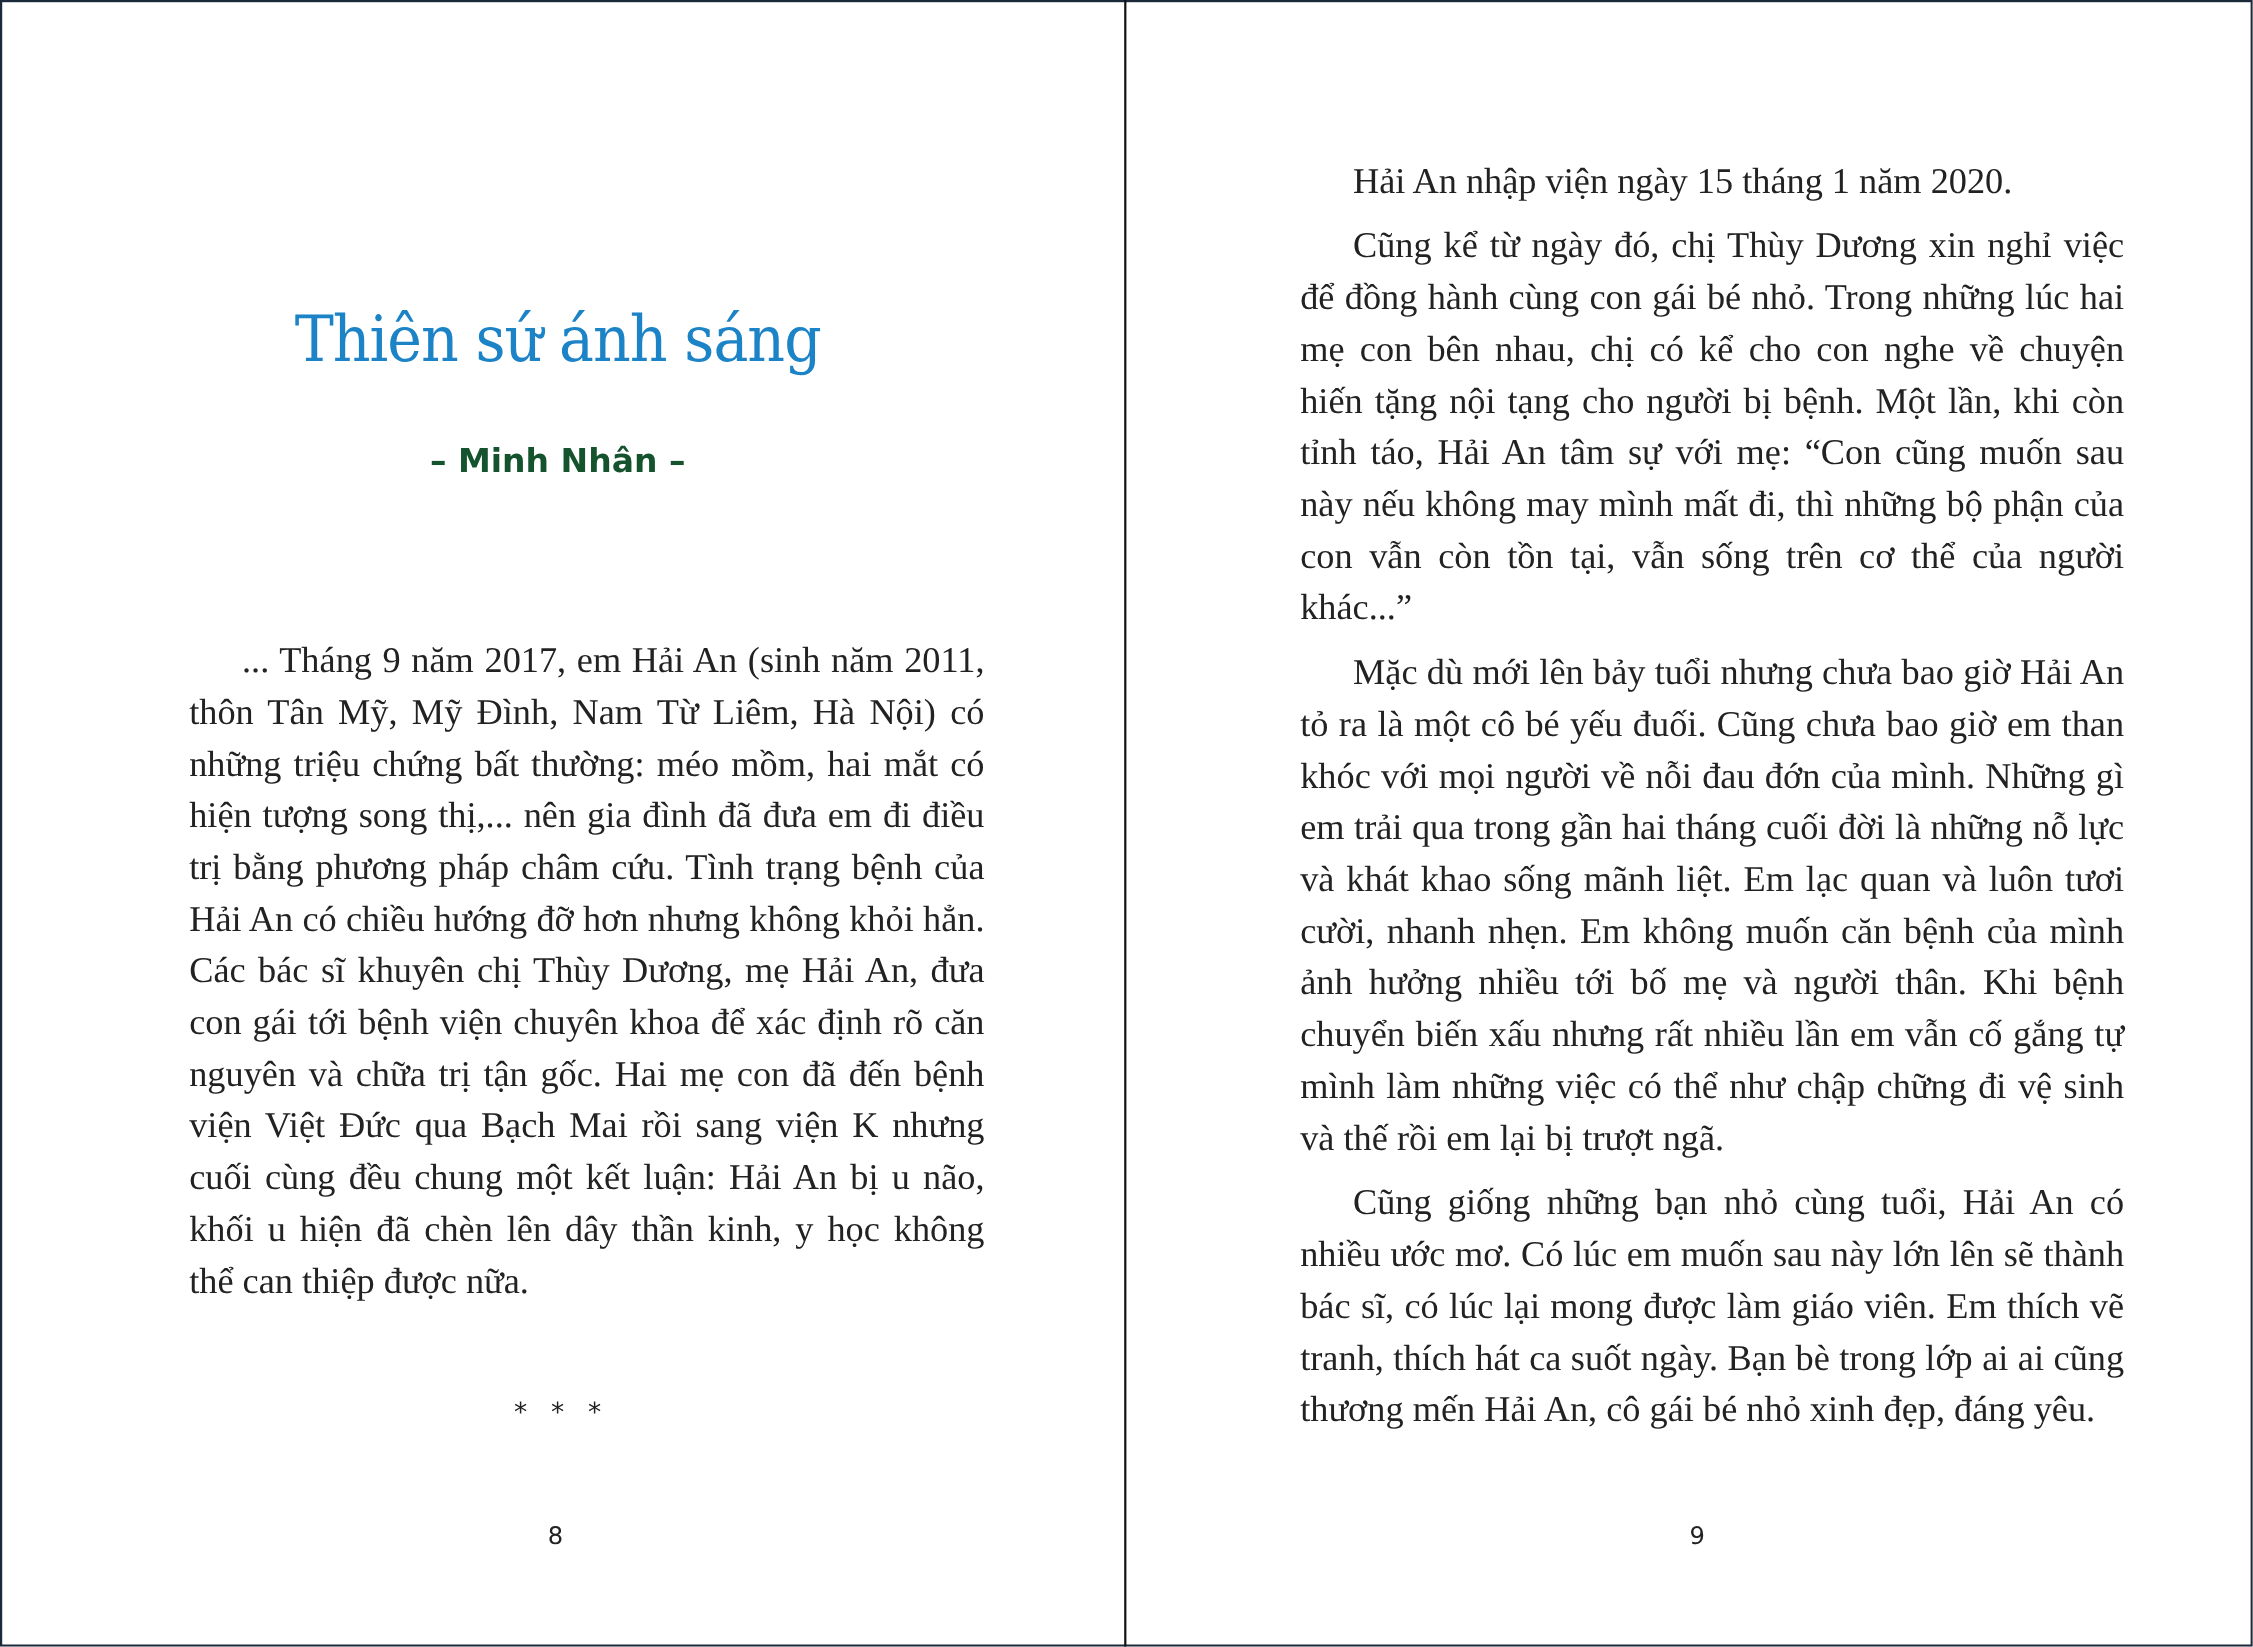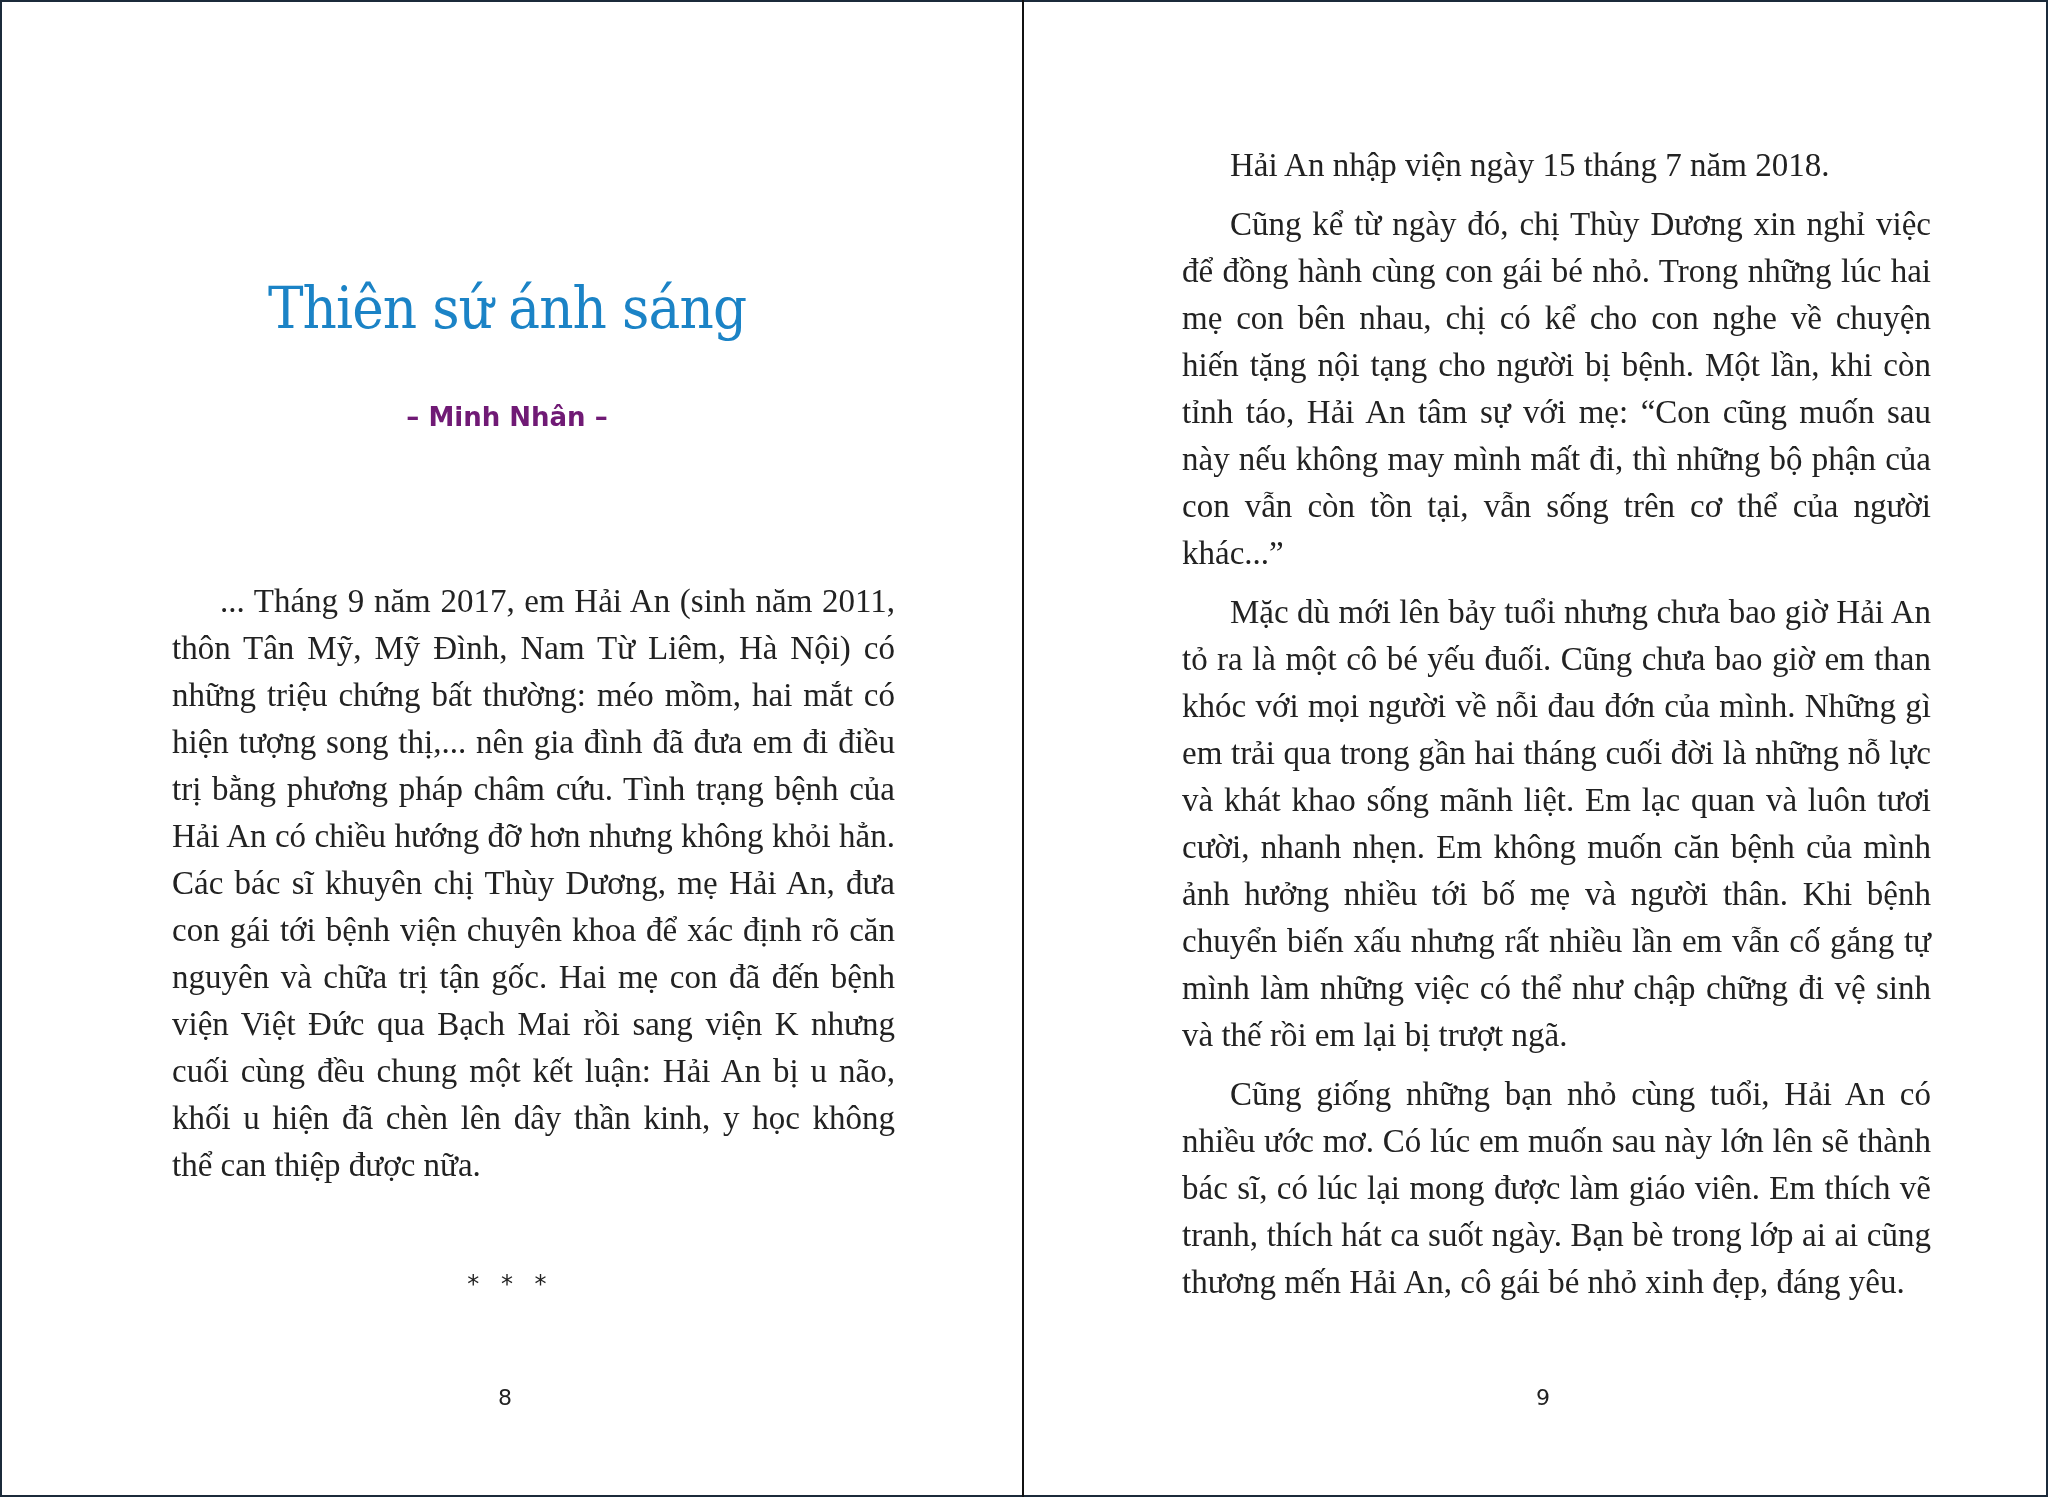--- a/index.html
+++ b/index.html
@@ -4,22 +4,22 @@
   <style>
     html, body { margin:0; padding:0; }
     body { width:2048px; height:1497px; background:#ffffff; position:relative; overflow:hidden; }
     .spread { position:absolute; left:0; top:0; width:2044px; height:1493px; border:2px solid #1b2a3a; background:#fff; }
     .divider { position:absolute; left:1022px; top:0; width:2px; height:1497px; background:#111; }
     .page { position:absolute; top:0; height:1493px; }
     .page.left { left:0; width:1022px;border-radius:16px; }
     .page.right { left:1024px; width:1020px; }
     .title { position:absolute; left:0; width:1010px; top:272px; text-align:center; color:#1b83c6;
       font-family:"DejaVu Serif", serif; font-size:58px; letter-spacing:-1px; font-weight:normal; transform:scaleX(0.92); }
-    .author { position:absolute; left:0; width:1010px; top:400px; text-align:center; color:#701a75;
-      font-family:"DejaVu Sans", sans-serif; font-size:26px; font-weight:bold; }
+    .author { position:absolute; left:0; width:1010px; top:400px; text-align:center; color:#14532d;
+      font-family:"DejaVu Sans", sans-serif; font-size:30px; font-weight:bold; }
     .body { font-family:"Liberation Serif", serif; font-size:33px; line-height:47px; color:#222; text-align:justify; }
     .body p { margin:0; text-indent:48px; }
     .left .body { position:absolute; left:154px; width:723px; top:576px;margin-left:16px; }
     .right .body { position:absolute; left:156px; width:749px; top:140px; }
     .right .body p { margin-bottom:12px; }
     .right .body p.first { text-align:left; }
     .quote { }
     .asterisks { position:absolute; left:0; width:1010px; top:1268px; text-align:center; font-family:"DejaVu Sans", sans-serif;
       font-size:24px; color:#222; word-spacing:14px; }
     .pageno { position:absolute; top:1383px; font-family:"DejaVu Sans", sans-serif; font-size:22px; color:#222; }
@@ -34,21 +34,21 @@
     <div class="title">Thiên sứ ánh sáng</div>
     <div class="author">– Minh Nhân –</div>
     <div class="body">
       <p>... Tháng 9 năm 2017, em Hải An (sinh năm 2011, thôn Tân Mỹ, Mỹ Đình, Nam Từ Liêm, Hà Nội) có những triệu chứng bất thường: méo mồm, hai mắt có hiện tượng song thị,... nên gia đình đã đưa em đi điều trị bằng phương pháp châm cứu. Tình trạng bệnh của Hải An có chiều hướng đỡ hơn nhưng không khỏi hẳn. Các bác sĩ khuyên chị Thùy Dương, mẹ Hải An, đưa con gái tới bệnh viện chuyên khoa để xác định rõ căn nguyên và chữa trị tận gốc. Hai mẹ con đã đến bệnh viện Việt Đức qua Bạch Mai rồi sang viện K nhưng cuối cùng đều chung một kết luận: Hải An bị u não, khối u hiện đã chèn lên dây thần kinh, y học không thể can thiệp được nữa.</p>
     </div>
     <div class="asterisks">* * *</div>
     <div class="pageno">8</div>
   </div>
   <div class="page right">
     <div class="body">
-      <p class="first">Hải An nhập viện ngày 15 tháng 7 năm 2018.</p>
+      <p class="first">Hải An nhập viện ngày 15 tháng 1 năm 2020.</p>
       <p><span>Cũng kể từ ngày đó, chị Thùy Dương xin nghỉ việc để đồng hành cùng con gái bé nhỏ. Trong những lúc hai mẹ con bên nhau, chị có kể cho con nghe về chuyện hiến tặng nội tạng cho người bị bệnh. Một lần, khi còn tỉnh táo, Hải An tâm sự với mẹ: </span><span class="quote">“Con cũng muốn sau này nếu không may mình mất đi, thì những bộ phận của con vẫn còn tồn tại, vẫn sống trên cơ thể của người khác...”</span></p>
       <p>Mặc dù mới lên bảy tuổi nhưng chưa bao giờ Hải An tỏ ra là một cô bé yếu đuối. Cũng chưa bao giờ em than khóc với mọi người về nỗi đau đớn của mình. Những gì em trải qua trong gần hai tháng cuối đời là những nỗ lực và khát khao sống mãnh liệt. Em lạc quan và luôn tươi cười, nhanh nhẹn. Em không muốn căn bệnh của mình ảnh hưởng nhiều tới bố mẹ và người thân. Khi bệnh chuyển biến xấu nhưng rất nhiều lần em vẫn cố gắng tự mình làm những việc có thể như chập chững đi vệ sinh và thế rồi em lại bị trượt ngã.</p>
       <p>Cũng giống những bạn nhỏ cùng tuổi, Hải An có nhiều ước mơ. Có lúc em muốn sau này lớn lên sẽ thành bác sĩ, có lúc lại mong được làm giáo viên. Em thích vẽ tranh, thích hát ca suốt ngày. Bạn bè trong lớp ai ai cũng thương mến Hải An, cô gái bé nhỏ xinh đẹp, đáng yêu.</p>
     </div>
     <div class="pageno">9</div>
   </div>
 </div>
 <div class="divider"></div>
 
 </body></html>

